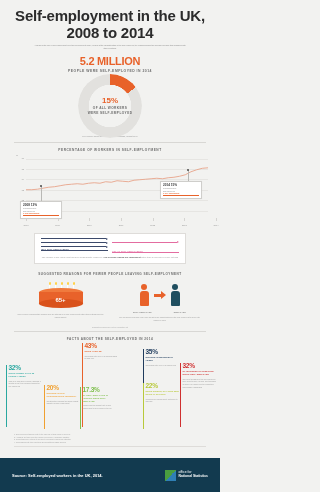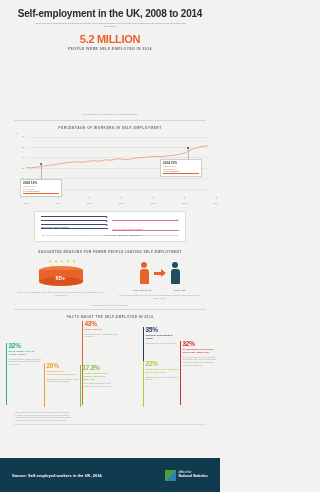--- a/index.html
+++ b/index.html
@@ -7,21 +7,21 @@
     width: 220px; height: 492px;
     font-family: "Liberation Sans", sans-serif;
     background: #f2f2f0;
     overflow: hidden;
   }
   .page { position: relative; width: 220px; height: 492px; background: #f2f2f0; }
 
   
   .hdr { padding: 8px 12px 2px; text-align: center; }
   .hdr-title {
-    font-size: 10px; font-weight: bold; color: #2b2b2b;
+    font-size: 15px; font-weight: bold; color: #2b2b2b;
     letter-spacing: -0.2px; line-height: 1.1;
   }
   .hdr-sub {
     margin-top: 3px; font-size: 1.9px; color: #8a8a8a;
     line-height: 1.45; padding: 0 22px;
   }
 
   
   .hero { position: relative; text-align: center; margin-top: 3px; height: 78px; }
   .hero-big { font-size: 11px; font-weight: bold; color: #e8622a; letter-spacing: -0.3px; }
@@ -165,20 +165,28 @@
 <div class="page">
 
   <div class="hdr">
     <div class="hdr-title">Self-employment in the UK, 2008 to 2014</div>
     <div class="hdr-sub">Analysis of the rise in self-employment over the period 2008 to 2014, looking at the characteristics of the self-employed, the reasons behind the increase and how this compares with other countries.</div>
   </div>
 
   <div class="hero">
     <div class="hero-big">5.2 MILLION</div>
     <div class="hero-sub">PEOPLE WERE SELF-EMPLOYED IN 2014</div>
+    <div class="donut-wrap">
+      <div class="donut-ring"></div>
+      <div class="donut-center">
+        <div class="donut-pct">15%</div>
+        <div class="donut-l1">OF ALL WORKERS</div>
+        <div class="donut-l2">WERE SELF-EMPLOYED</div>
+      </div>
+    </div>
   </div>
   <div class="hero-note">The number shown are first figures in thousands, against 2014</div>
   <div class="rule"></div>
 
   <div class="chart-sec">
     <div class="chart-title">PERCENTAGE OF WORKERS IN SELF-EMPLOYMENT</div>
     <div class="chart-box">
       <div class="yaxis-cap">%</div>
       <div id="ygrid">
           <div class="gridline" style="top: 4px;"></div>

